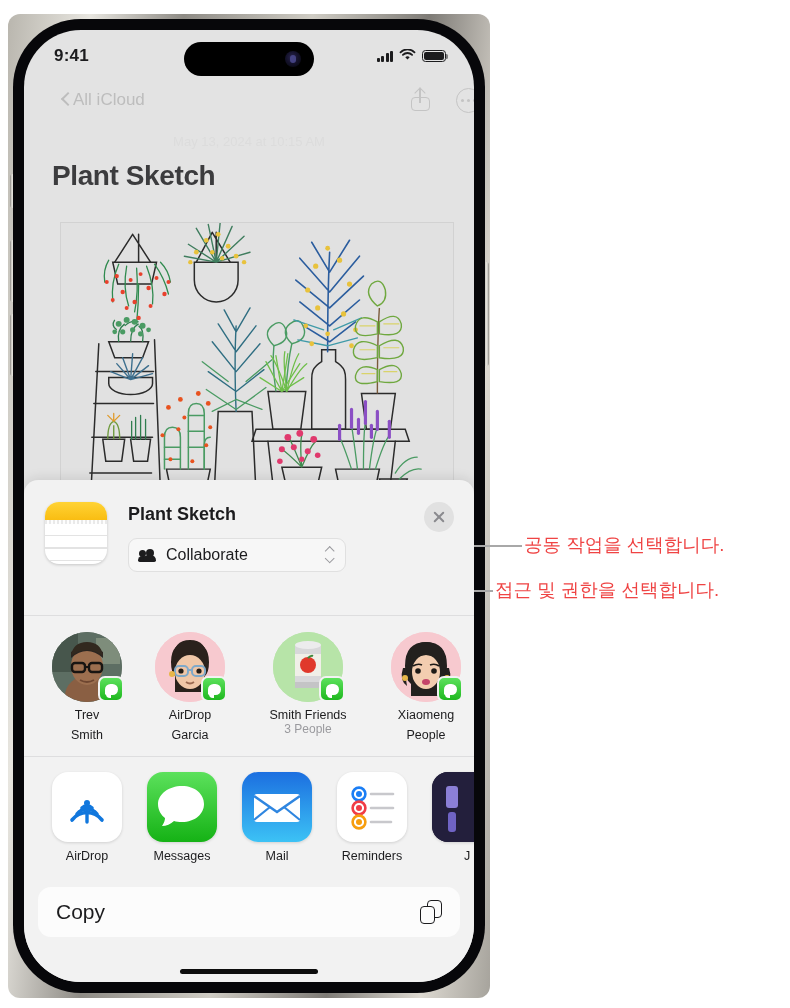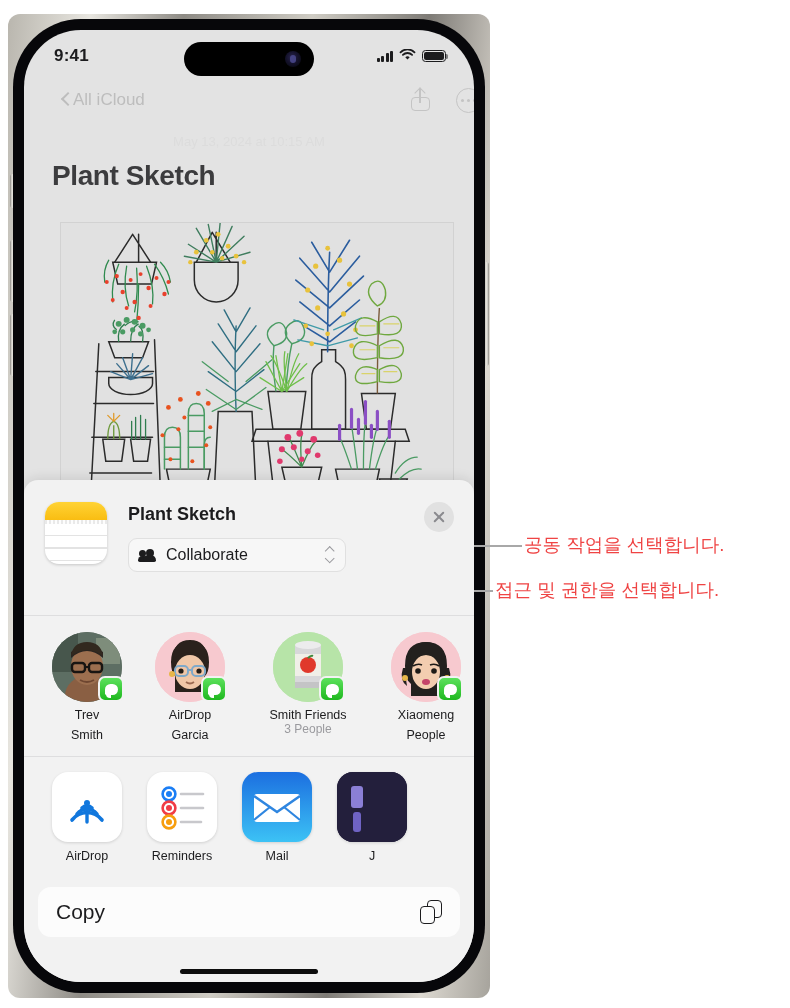--- a/index.html
+++ b/index.html
@@ -602,20 +602,39 @@
                     <path d="M25 42 a13 14 0 0 1 20 0"></path>
                     <path d="M30 36 a7 7 0 0 1 10 0"></path>
                   </g>
                   <circle cx="35" cy="31" r="3" fill="#1177dd"></circle>
                   <path d="M35 34 L35 50" stroke="#1177dd" stroke-width="3.4" stroke-linecap="round"></path>
                 </svg>
               </div>
               <div class="aname">AirDrop</div>
             </div>
 
+            <div class="appcell">
+              <div class="appicon" style="background:linear-gradient(180deg,#5ce15c,#15b215)">
+                <svg viewBox="0 0 70 70" width="70" height="70">
+                  <path d="M35 14 c13 0 22 8 22 18 c0 10 -9 18 -22 18 c-3 0 -6 -0.4 -8 -1 c-3 3 -8 5 -12 5 c2 -3 3 -6 3 -8 c-4 -3 -7 -8 -7 -14 c0 -10 11 -18 24 -18 z" fill="#fff"></path>
+                </svg>
+              </div>
+              <div class="aname">Messages</div>
+            </div>
+
+            <div class="appcell">
+              <div class="appicon" style="background:linear-gradient(180deg,#1c6fe0,#3cc2f5)">
+                <svg viewBox="0 0 70 70" width="70" height="70">
+                  <rect x="12" y="22" width="46" height="28" rx="3" fill="#fff"></rect>
+                  <path d="M12 24 L35 40 L58 24" fill="none" stroke="#2f86e0" stroke-width="2.6"></path>
+                  <path d="M12 48 L28 35 M58 48 L42 35" fill="none" stroke="#2f86e0" stroke-width="2.2"></path>
+                </svg>
+              </div>
+              <div class="aname">Mail</div>
+            </div>
 
             <div class="appcell">
               <div class="appicon" style="background:#fff">
                 <svg viewBox="0 0 70 70" width="70" height="70">
                   <circle cx="22" cy="22" r="6.4" fill="none" stroke="#1b7ef5" stroke-width="2.6"></circle>
                   <circle cx="22" cy="22" r="3" fill="#1b7ef5"></circle>
                   <circle cx="22" cy="36" r="6.4" fill="none" stroke="#f03c46" stroke-width="2.6"></circle>
                   <circle cx="22" cy="36" r="3" fill="#f03c46"></circle>
                   <circle cx="22" cy="50" r="6.4" fill="none" stroke="#f79e0e" stroke-width="2.6"></circle>
                   <circle cx="22" cy="50" r="3" fill="#f79e0e"></circle>
@@ -623,31 +642,20 @@
                     <path d="M34 22 H56"></path>
                       <path d="M34 36 H56"></path>
                       <path d="M34 50 H54"></path>
                   </g>
                 </svg>
               </div>
               <div class="aname">Reminders</div>
             </div>
 
             <div class="appcell">
-              <div class="appicon" style="background:linear-gradient(180deg,#1c6fe0,#3cc2f5)">
-                <svg viewBox="0 0 70 70" width="70" height="70">
-                  <rect x="12" y="22" width="46" height="28" rx="3" fill="#fff"></rect>
-                  <path d="M12 24 L35 40 L58 24" fill="none" stroke="#2f86e0" stroke-width="2.6"></path>
-                  <path d="M12 48 L28 35 M58 48 L42 35" fill="none" stroke="#2f86e0" stroke-width="2.2"></path>
-                </svg>
-              </div>
-              <div class="aname">Mail</div>
-            </div>
-
-            <div class="appcell">
               <div class="appicon" style="background:#231f3c">
                 <svg viewBox="0 0 70 70" width="70" height="70">
                   <rect width="70" height="70" fill="#231f3c"></rect>
                   <rect x="14" y="14" width="12" height="22" rx="3" fill="#8b7fd6"></rect>
                   <rect x="16" y="40" width="8" height="20" rx="3" fill="#6f63c4"></rect>
                 </svg>
               </div>
               <div class="aname">J</div>
             </div>
           </div>

